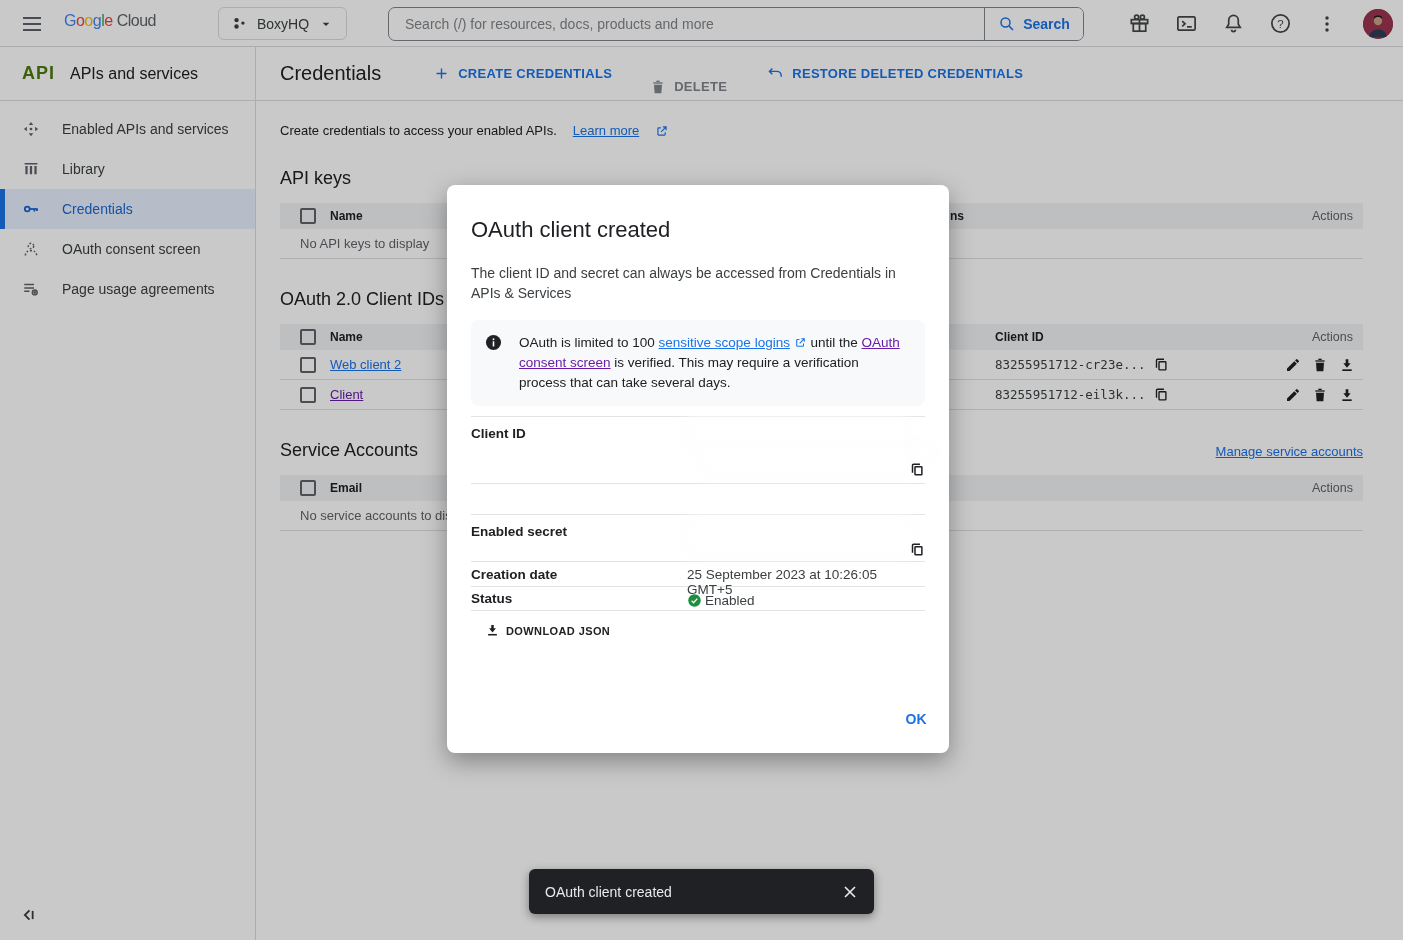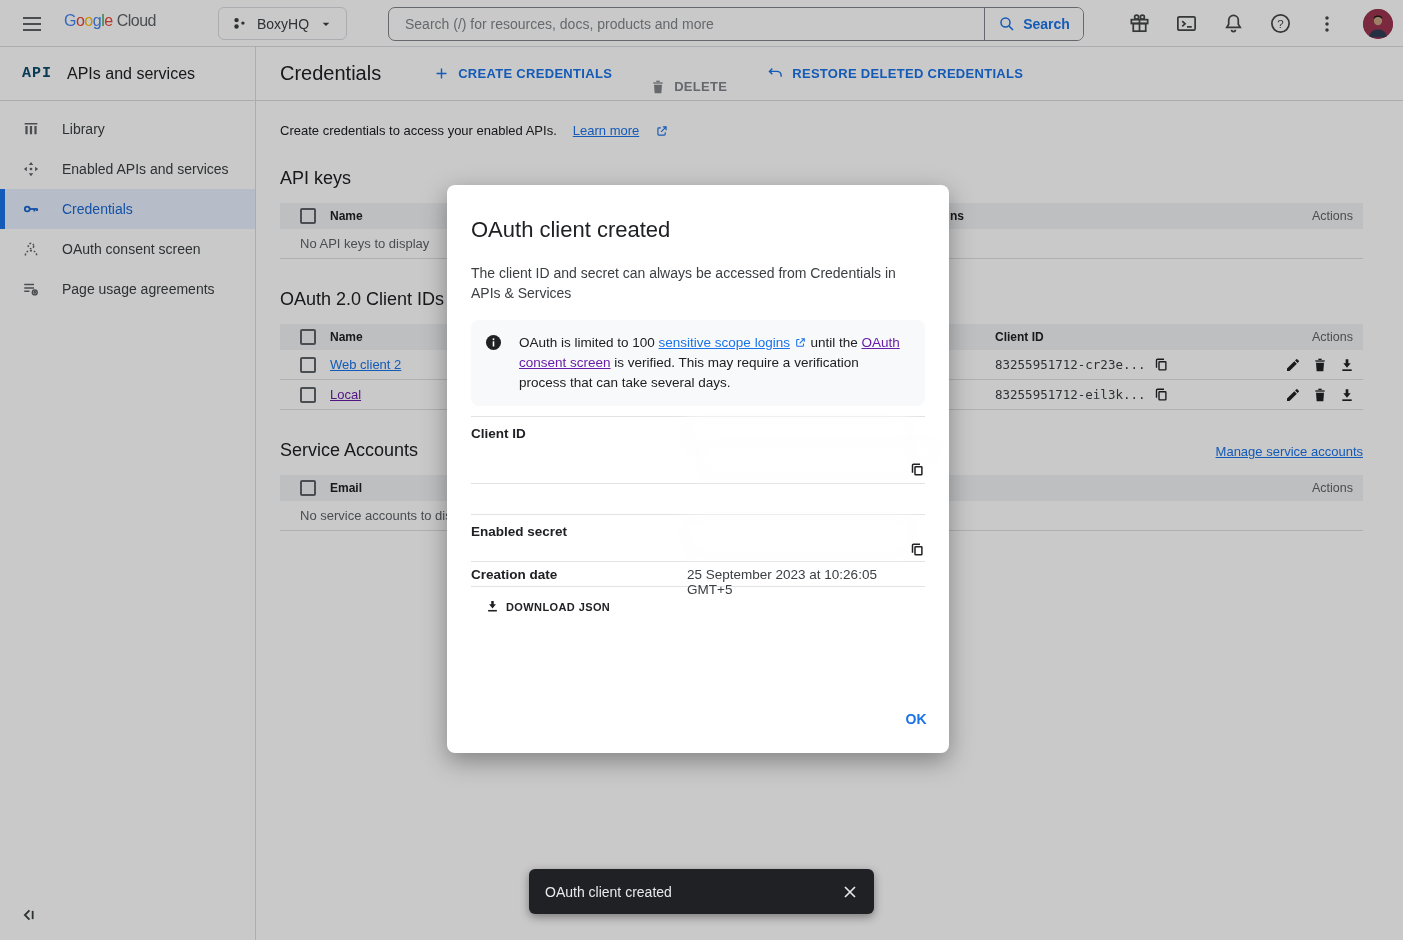--- a/index.html
+++ b/index.html
@@ -20,21 +20,21 @@
   .searchwrap input { flex:1; border:none; outline:none; padding:0 16px; font-size:14px; color:#3c4043; font-family:"Liberation Sans",sans-serif; background:transparent; }
   .searchwrap input::placeholder { color:#80868b; }
   .search-btn { width:99px; display:flex; align-items:center; justify-content:center; gap:7px; background:#fff; border:none; border-left:1px solid #80868b; color:#1a73e8; font-weight:700; font-size:14px; cursor:pointer; font-family:"Liberation Sans",sans-serif; }
   .tb-right { position:absolute; right:10px; top:0; height:47px; display:flex; align-items:center; gap:23px; }
   .tb-iconbtn { background:none; border:none; color:#444746; cursor:pointer; width:24px; height:24px; padding:0; }
   .avatar { width:30px; height:30px; border-radius:50%; overflow:hidden; border:none; padding:0; cursor:pointer; background:#9c3550; }
 
   
   .sidebar { position:absolute; left:0; top:47px; width:256px; bottom:0; background:#fff; border-right:1px solid #dadce0; z-index:5; }
   .sb-header { height:54px; border-bottom:1px solid #dadce0; display:flex; align-items:center; padding-left:22px; gap:15px; }
-  .api-logo { font-family:Liberation Mono, monospace; font-weight:700; font-size:15px; color:#0c4a6e; letter-spacing:1px; }
+  .api-logo { font-family:Liberation Sans, sans-serif; font-weight:700; font-size:18px; color:#4d7c0f; letter-spacing:1px; }
   .sb-title { font-size:16px; color:#202124; }
   .sb-nav { padding-top:8px; }
   .sb-item { height:40px; display:flex; align-items:center; gap:22px; padding-left:22px; font-size:14px; color:#3c4043; cursor:pointer; position:relative; }
   .sb-item .sb-icon { width:18px; height:18px; color:#5f6368; flex:0 0 18px; }
   .sb-item.selected { background:#e8f0fe; color:#1967d2; }
   .sb-item.selected .sb-icon { color:#1967d2; }
   .sb-item.selected::before { content:""; position:absolute; left:0; top:0; bottom:0; width:5px; background:#1a73e8; }
   .collapse-btn { position:absolute; left:18px; bottom:12px; width:26px; height:26px; background:none; border:none; color:#3c4043; cursor:pointer; }
 
   
@@ -189,36 +189,36 @@
 
   <aside class="sidebar">
     <div class="sb-header">
       <span class="api-logo">API</span>
       <span class="sb-title">APIs and services</span>
     </div>
     <nav class="sb-nav">
       <div class="sb-item">
         <span class="sb-icon">
             <svg viewBox="0 0 24 24" width="18" height="18" fill="currentColor">
+              <path d="M12 2.5l3 4h-6zM12 21.5l3-4h-6zM2.5 12l4-3v6zM21.5 12l-4-3v6z"></path>
+              <circle cx="12" cy="12" r="1.8"></circle>
+            </svg>
+          </span>
+        <span>Enabled APIs and services</span>
+      </div>
+      <div class="sb-item">
+        <span class="sb-icon">
+            <svg viewBox="0 0 24 24" width="18" height="18" fill="currentColor">
               <rect x="3.5" y="4" width="17" height="2"></rect>
               <rect x="4.5" y="8" width="3" height="11"></rect>
               <rect x="10.5" y="8" width="3" height="11"></rect>
               <rect x="16.5" y="8" width="3" height="11"></rect>
             </svg>
           </span>
         <span>Library</span>
-      </div>
-      <div class="sb-item">
-        <span class="sb-icon">
-            <svg viewBox="0 0 24 24" width="18" height="18" fill="currentColor">
-              <path d="M12 2.5l3 4h-6zM12 21.5l3-4h-6zM2.5 12l4-3v6zM21.5 12l-4-3v6z"></path>
-              <circle cx="12" cy="12" r="1.8"></circle>
-            </svg>
-          </span>
-        <span>Enabled APIs and services</span>
       </div>
       <div class="sb-item selected">
         <span class="sb-icon">
             <svg viewBox="0 0 24 24" width="18" height="18" fill="none" stroke="currentColor" stroke-width="2.4">
               <circle cx="7" cy="12" r="3.2"></circle>
               <path d="M10.5 12H21"></path>
               <path d="M16.5 12v3.4M20 12v2.6"></path>
             </svg>
           </span>
         <span>Credentials</span>
@@ -344,21 +344,21 @@
             <button class="icon-btn">
                 <svg viewBox="0 0 24 24" width="16" height="16" fill="currentColor">
                   <path d="M12 16l5.5-6.5h-3.5V3.5h-4v6H6.5z"></path>
                   <rect x="5" y="18.5" width="14" height="2.5"></rect>
                 </svg>
               </button>
           </span>
         </div>
         <div class="trow">
           <span class="cb"></span>
-          <a class="link visited row-name">Local</a>
+          <a class="link visited row-name">Client</a>
           <span class="col-clientid">
             <span class="mono">83255951712-eil3k...</span>
             <button class="icon-btn">
                 <svg viewBox="0 0 24 24" width="15" height="15" fill="none" stroke="currentColor" stroke-width="2.2">
                   <rect x="8" y="7.5" width="11" height="13" rx="1"></rect>
                   <path d="M16 3.5H5.5A1.5 1.5 0 0 0 4 5v12"></path>
                 </svg>
               </button>
           </span>
           <span class="row-actions">
@@ -445,20 +445,32 @@
                 <rect x="8" y="7.5" width="11" height="13" rx="1"></rect>
                 <path d="M16 3.5H5.5A1.5 1.5 0 0 0 4 5v12"></path>
               </svg>
             </button>
         </span>
       </div>
       <div class="frow row-date">
         <span class="flabel">Creation date</span>
         <span class="fvalue">25 September 2023 at 10:26:05 GMT+5</span>
       </div>
+      <div class="frow row-status">
+        <span class="flabel">Status</span>
+        <span class="fvalue">
+          <span>
+              <svg viewBox="0 0 24 24" width="15" height="15">
+                <circle cx="12" cy="12" r="10" fill="#1e8e3e"></circle>
+                <path d="M7.5 12.5l3 3 6-6.5" stroke="#fff" stroke-width="2.2" fill="none"></path>
+              </svg>
+            </span>
+          <span>Enabled</span>
+        </span>
+      </div>
     </div>
 
     <button class="download-btn">
       <span>
           <svg viewBox="0 0 24 24" width="15" height="15" fill="currentColor">
             <path d="M12 15l5.5-6.5h-3.5V3h-4v5.5H6.5z"></path>
             <rect x="5" y="17.5" width="14" height="2.5"></rect>
           </svg>
         </span>
       <span>DOWNLOAD JSON</span>

